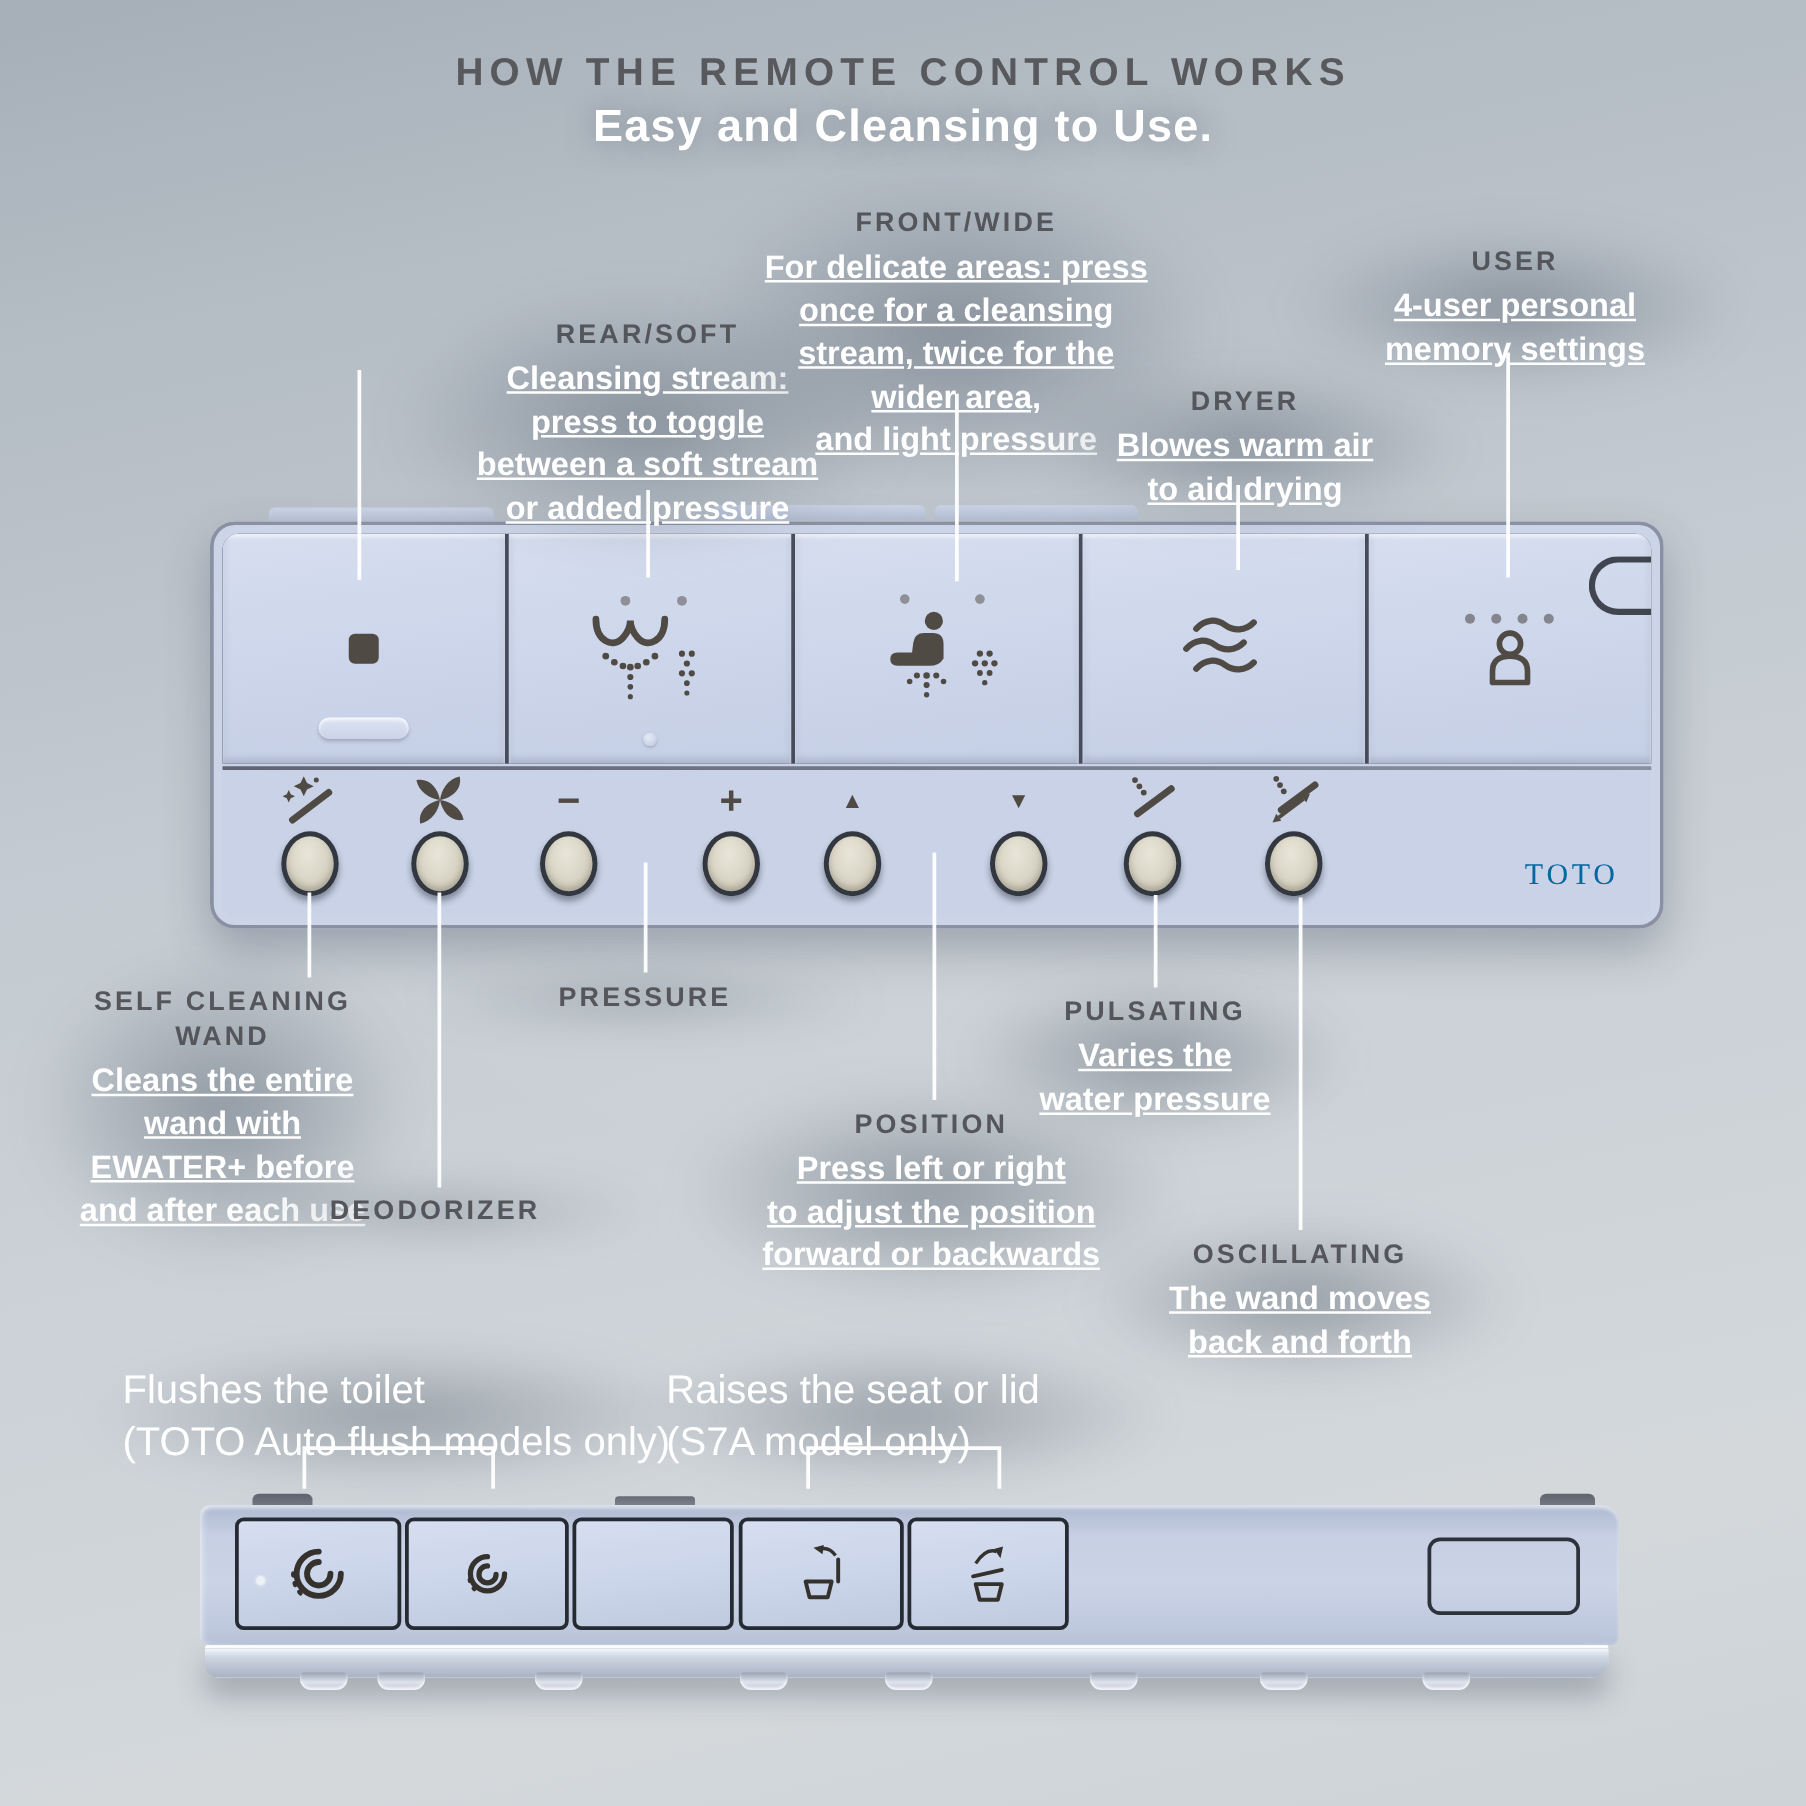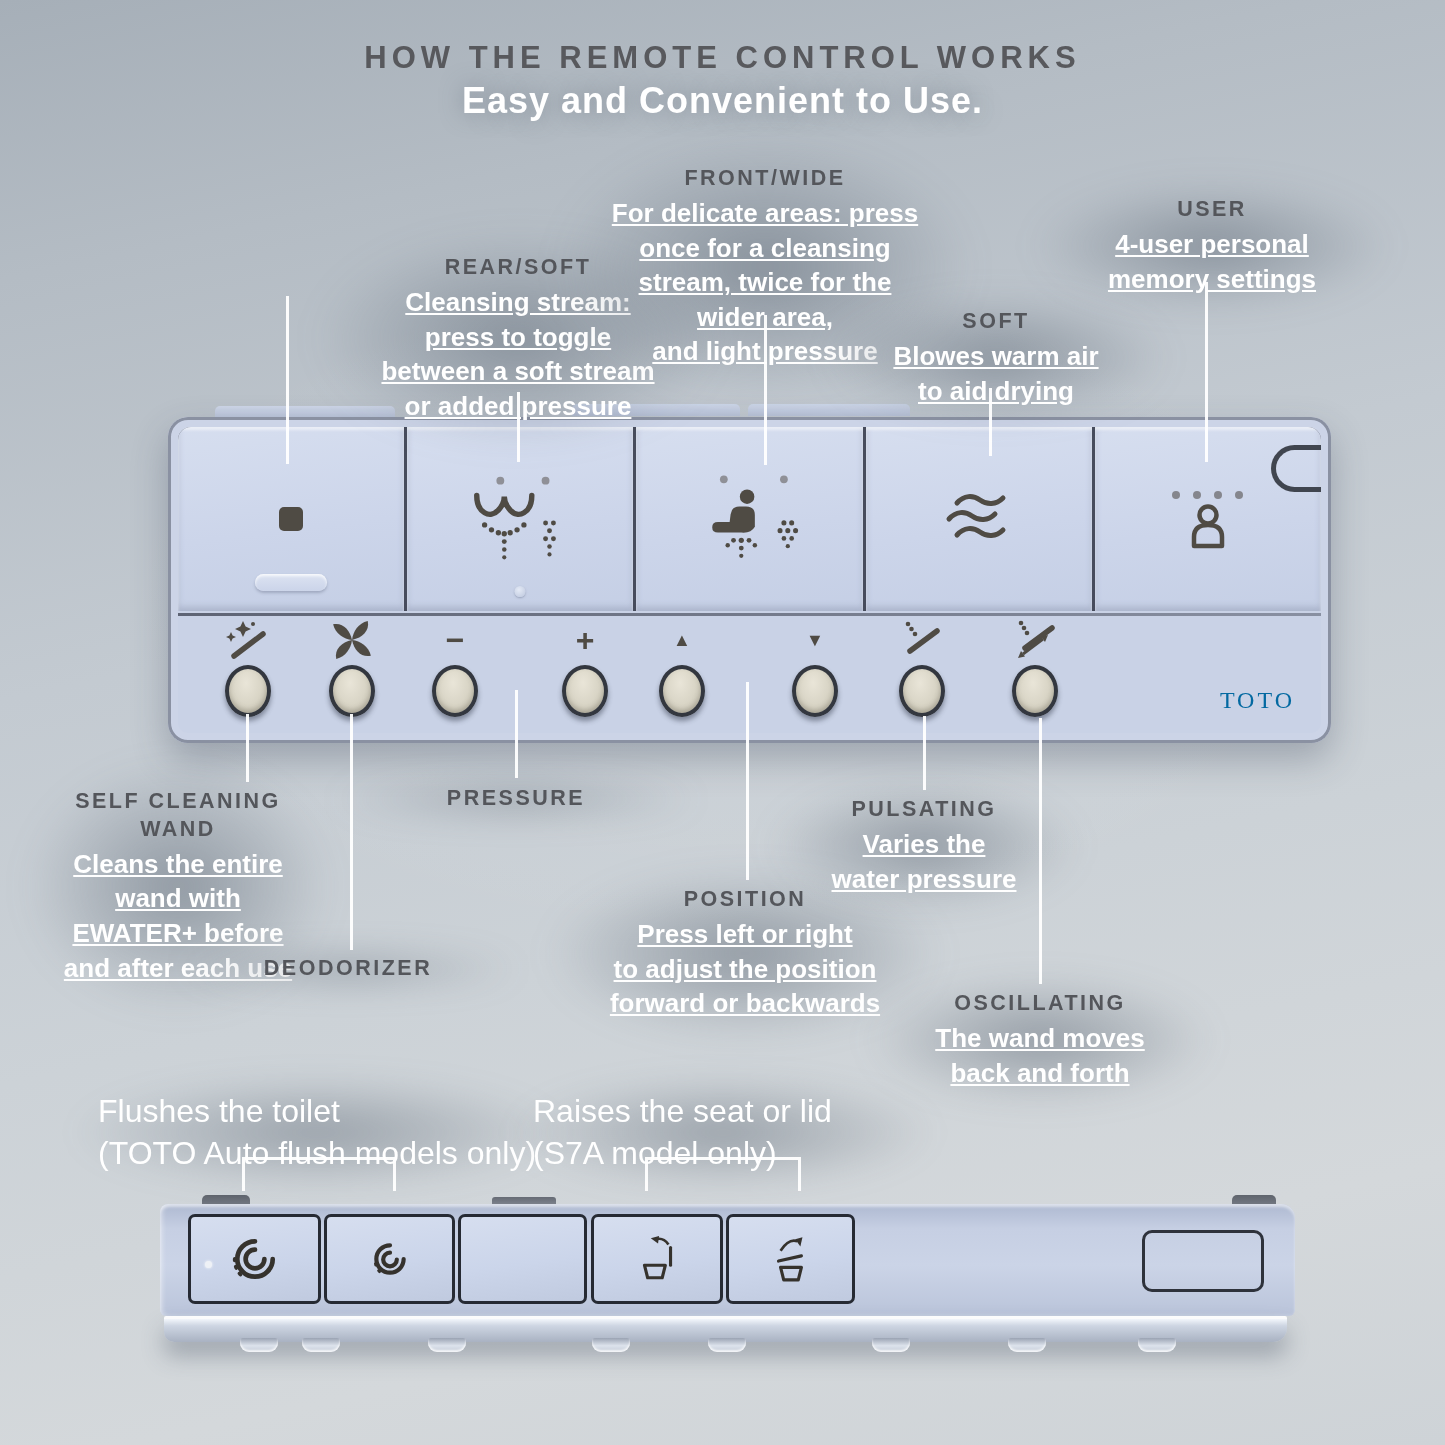--- a/index.html
+++ b/index.html
@@ -97,39 +97,39 @@
   .b1dot { position:absolute; left:14px; top:44px; width:7px; height:7px; border-radius:50%;
         background:#eef1f6; box-shadow:0 0 3px rgba(255,255,255,.9); }
   svg { display:block; }
 </style>
 </head>
 <body>
 
 <div id="stage">
 
   <div class="h1">HOW THE REMOTE CONTROL WORKS</div>
-  <div class="h2">Easy and Convenient to Use.</div>
+  <div class="h2">Easy and Cleansing to Use.</div>
 
   <div class="label" style="left:518px; top:254px; width:340px">
     <div class="label-head">REAR/SOFT</div>
     <div class="label-body">Cleansing stream:
 press to toggle
 between a soft stream
 or added pressure</div>
   </div>
   <div class="label" style="left:765px; top:165px; width:350px">
     <div class="label-head">FRONT/WIDE</div>
     <div class="label-body">For delicate areas: press
 once for a cleansing
 stream,  twice for the
 wider area,
 and light pressure</div>
   </div>
   <div class="label" style="left:996px; top:308px; width:290px">
-    <div class="label-head">SOFT</div>
+    <div class="label-head">DRYER</div>
     <div class="label-body">Blowes warm air
 to aid drying</div>
   </div>
   <div class="label" style="left:1212px; top:196px; width:300px">
     <div class="label-head">USER</div>
     <div class="label-body">4-user personal
 memory settings</div>
   </div>
 
   <div class="leader" style="left:286px; top:296px; height:168px"></div>

